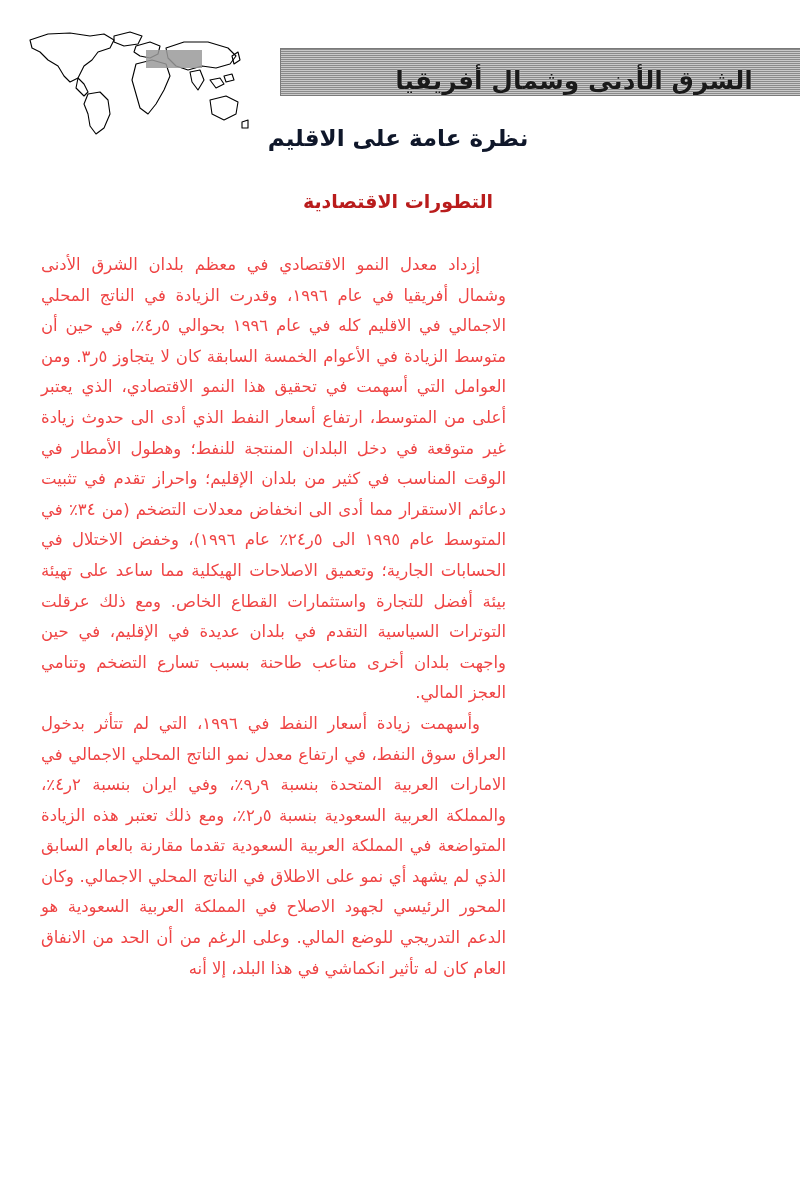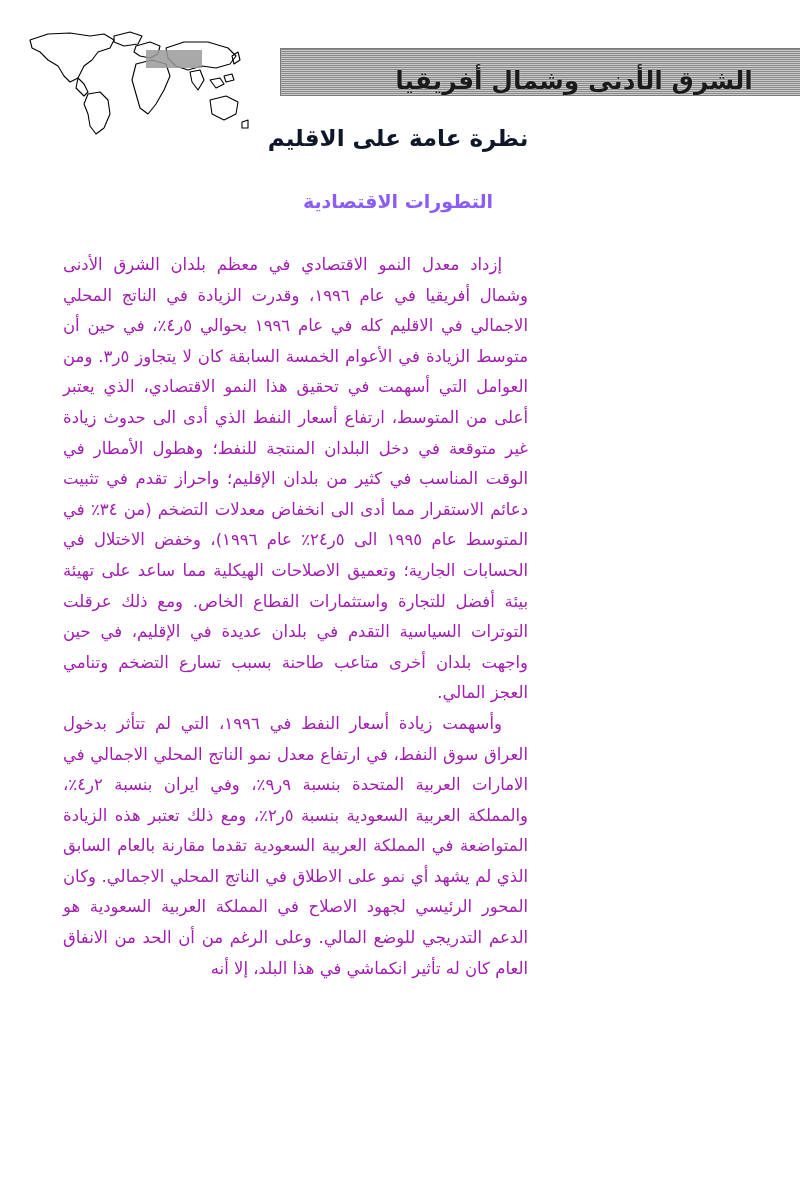--- a/index.html
+++ b/index.html
@@ -77,35 +77,35 @@
 
   .sub-title {
     position: absolute;
     top: 190px;
     right: 42px;
     width: 720px;
     text-align: center;
     font-family: "DejaVu Sans", "Liberation Sans", sans-serif;
     font-size: 19px;
     font-weight: bold;
-    color: #8b5cf6;
+    color: #b91c1c;
   }
 
   
   .body-text {
     position: absolute;
     top: 250px;
-    right: 272px;
+    right: 294px;
     width: 465px;
     text-align: justify;
     text-align-last: auto;
     font-family: "DejaVu Sans", "Liberation Sans", sans-serif;
     font-size: 16.5px;
     line-height: 30.6px;
-    color: #a21caf;
+    color: #ef4444;
     margin-left: 45px;
   }
   .body-text p {
     margin: 0;
     text-indent: 26px;
   }
   .body-text p + p {
     margin-top: 0px;
   }
 </style>

